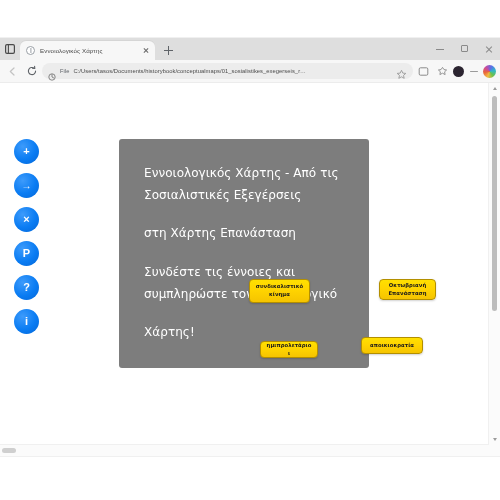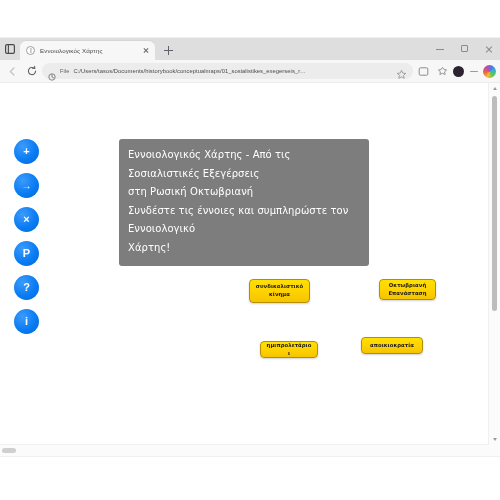--- a/index.html
+++ b/index.html
@@ -145,21 +145,21 @@
   .rail-btn span{display:block;transform:translateY(-.3px);}
   .rail-btn.arrow span{font-size:10px;}
 
   
   .banner{
     position:absolute;left:119px;top:56px;width:250px;
     background:#7d7d7d;border-radius:3px;
     padding:7px 9px 9px 9px;box-sizing:border-box;
   }
   .banner p{
-    margin:0;color:#ffffff;font-size:10px;line-height:1.85;
+    margin:16px;color:#ffffff;font-size:12px;line-height:1.85;
     letter-spacing:.05px;font-family:"DejaVu Sans",sans-serif;
   }
 
   
   .node{
     position:absolute;
     background:linear-gradient(180deg,#ffe000 0%,#ffd400 45%,#f5c400 100%);
     border:1.3px solid #b38f00;border-radius:4px;
     display:flex;align-items:center;justify-content:center;
     text-align:center;box-sizing:border-box;
@@ -306,21 +306,21 @@
           <div class="rail-btn">
             <span>?</span>
           </div>
           <div class="rail-btn">
             <span>i</span>
           </div>
         </div>
 
         <div class="banner">
           <p>Εννοιολογικός Χάρτης - Από τις Σοσιαλιστικές Εξεγέρσεις</p>
-          <p>στη Ρωσική Οκτωβριανή</p>
+          <p>στη Χάρτης Επανάσταση</p>
           <p>Συνδέστε τις έννοιες και συμπληρώστε τον Εννοιολογικό</p>
           <p>Χάρτης!</p>
         </div>
 
         <div class="node" style="left:249px;top:196px;width:61px;height:24px;">
           <span>συνδικαλιστικό κίνημα</span>
         </div>
 
         <div class="node" style="left:379px;top:196px;width:57px;height:21px;">
           <span>Οκτωβριανή Επανάσταση</span>

